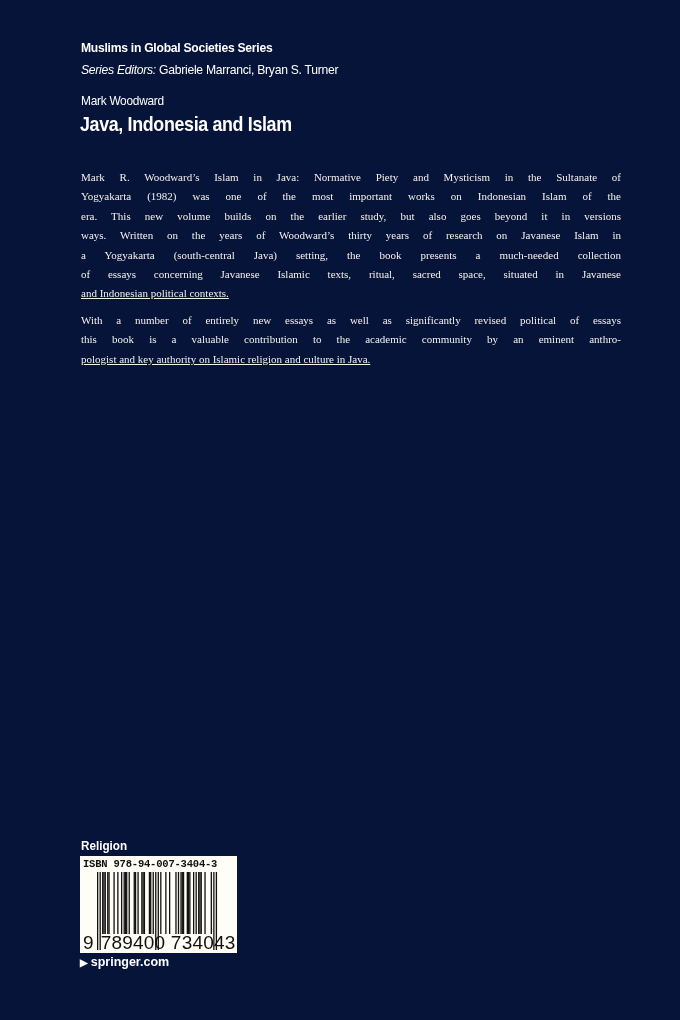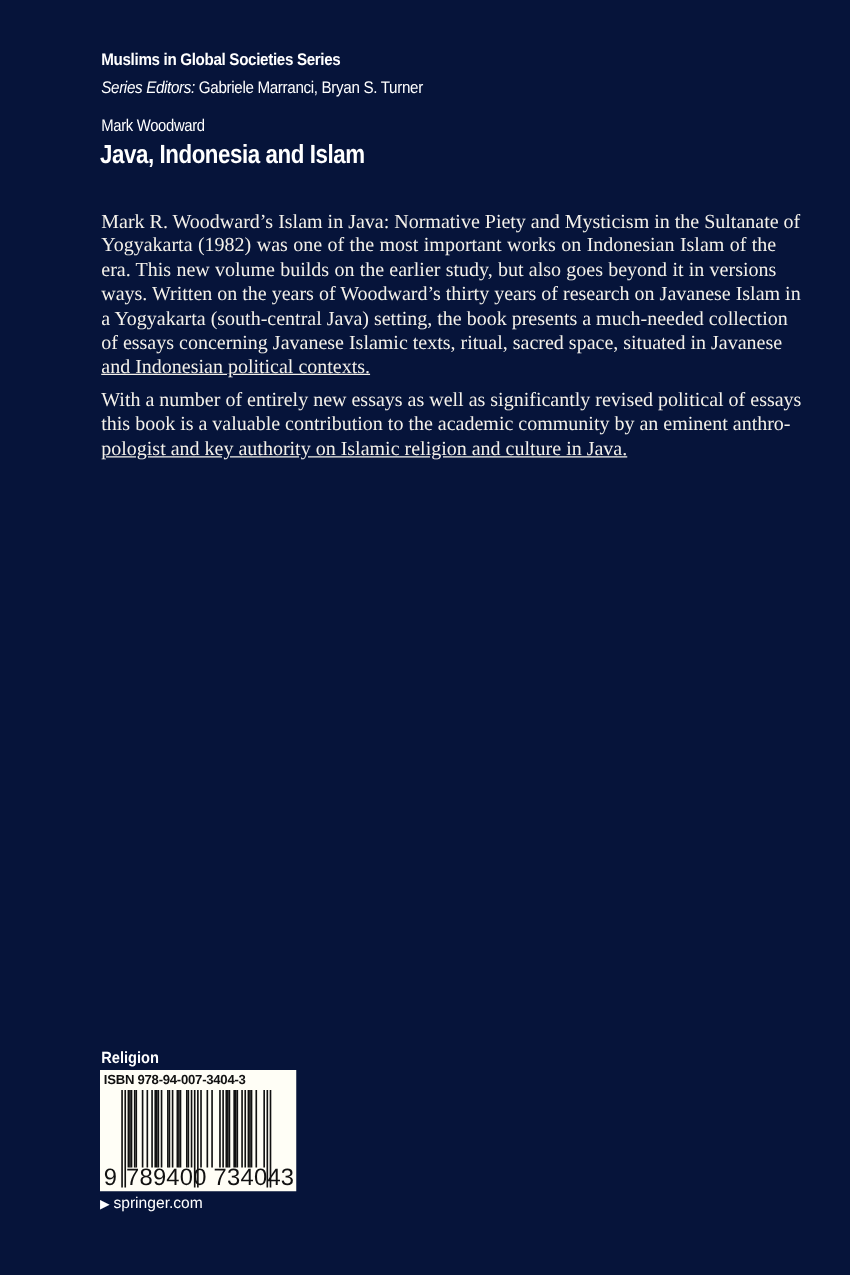--- a/index.html
+++ b/index.html
@@ -34,55 +34,55 @@
   .book-title {
     position: absolute; left: 80px; top: 112px;
     font-family: "Liberation Sans", sans-serif;
     font-weight: bold; font-size: 21px; letter-spacing: -0.4px;
     transform: scaleX(0.85); transform-origin: left;
     white-space: nowrap;
   }
   .blurb {
     position: absolute; left: 81px; top: 168px; width: 540px;
     font-family: "Liberation Serif", serif;
-    font-size: 16px; line-height: 19.4px;
+    font-size: 11px; line-height: 19.4px;
     color: #f4f1ea;
   }
   .blurb .line { display: block; white-space: nowrap; text-align: justify; text-align-last: justify; }
   .blurb .line.last { text-align-last: left; text-decoration: underline; }
   .blurb p { margin: 0 0 7px 0; }
   .category {
     position: absolute; left: 81px; top: 838px;
     font-family: "Liberation Sans", sans-serif;
     font-weight: bold; font-size: 13px;
     transform: scaleX(0.9); transform-origin: left;
   }
   .barcode-box {
     position: absolute; left: 80px; top: 856px;
     width: 157px; height: 97px;
     background: #fffef6;
   }
   .isbn-text {
     position: absolute; left: 3px; top: 2px; width: 151px;
-    font-family: Liberation Sans, sans-serif;
+    font-family: Liberation Mono, monospace;
     font-weight: bold; font-size: 10.5px; color: #111;
     white-space: nowrap; letter-spacing: -0.2px;
   }
   .barcode-svg { position: absolute; left: 0; top: 0; }
   .ean-digits {
     position: absolute; left: 3px; top: 76px;
     font-family: "Liberation Sans", sans-serif;
     font-size: 19px; color: #111; white-space: nowrap;
     letter-spacing: 0.2px;
   }
   .ean-digits .first { margin-right: 7px; }
   .springer {
     position: absolute; left: 80px; top: 955px;
     font-family: "Liberation Sans", sans-serif;
-    font-weight: normal; font-size: 12.5px;
+    font-weight: bold; font-size: 12.5px;
     white-space: nowrap;
   }
   .springer .arrow { font-size: 10px; margin-right: 3px; }
 </style>
 </head>
 <body>
 
 <div class="series-title">Muslims in Global Societies Series</div>
 <div class="series-editors">
   <span class="label">Series Editors:</span><span> Gabriele Marranci, Bryan S. Turner</span>

